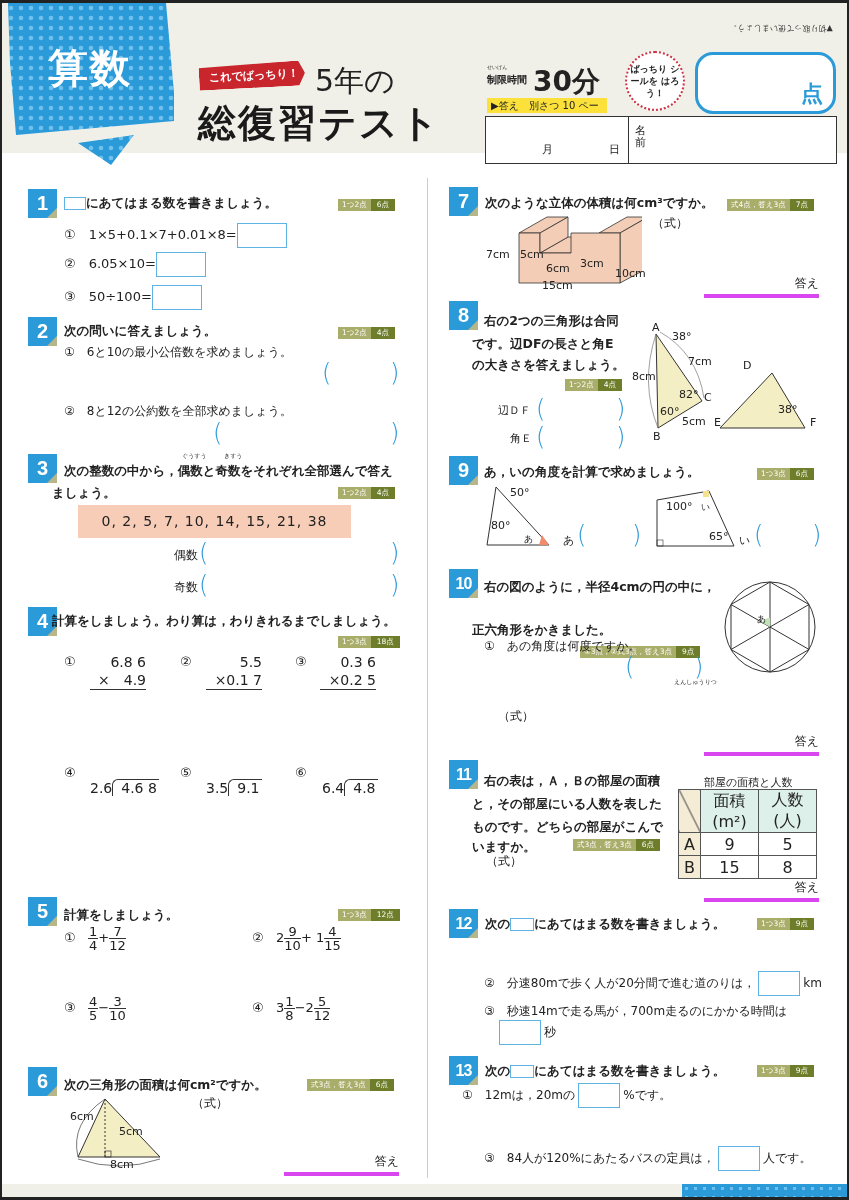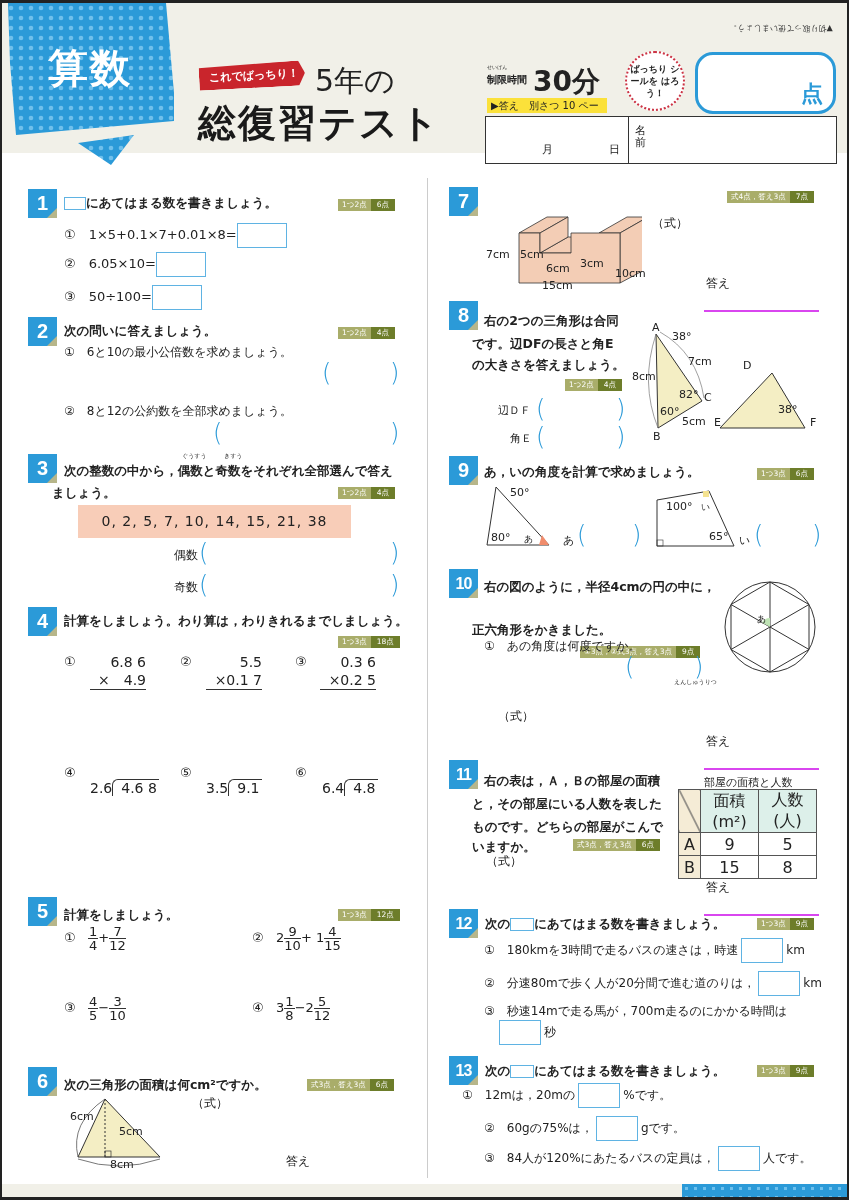--- a/index.html
+++ b/index.html
@@ -30,21 +30,21 @@
   .qnum { position: absolute; width: 29px; height: 29px; background: #2b9ad8; color: #fff; font-weight: bold; font-size: 20px; text-align: center; line-height: 29px; font-family: "Liberation Sans", sans-serif; }
   .qnum::after { content: ""; position: absolute; right: 0; bottom: 0; border-left: 10px solid transparent; border-bottom: 10px solid #b7b68a; }
   .qnum.two { font-size: 16px; letter-spacing: -1px; }
   .qtext { position: absolute; font-size: 12.5px; font-weight: bold; line-height: 20px; }
   .pts { position: absolute; height: 12px; display: flex; font-size: 7.5px; color: #fff; line-height: 12px; }
   .pts .a { background: #a9ad6a; padding: 0 4px; }
   .pts .b { background: #6d7d2a; padding: 0 6px; }
   .item { position: absolute; font-size: 13px; white-space: nowrap; }
   .box { display: inline-block; border: 1.5px solid #5fb3e3; vertical-align: middle; background: #fff; }
   .paren { position: absolute; font-size: 24px; color: #2b9ad8; font-weight: 300; }
-  .ans-line { position: absolute; width: 115px; border-bottom: 2px solid #d946ef; font-size: 12px; padding-bottom: 18px; padding-left: 2px; }
+  .ans-line { position: absolute; width: 115px; border-bottom: 4px solid #d946ef; font-size: 12px; padding-bottom: 2px; padding-left: 2px; text-align: right; }
   .calc { position: absolute; font-size: 14px; text-align: right; line-height: 18px; }
   .calc .under { border-bottom: 1.5px solid #333; }
   .div-prob { position: absolute; font-size: 14px; }
   .div-prob .dvd { border-top: 1.5px solid #333; border-left: 1.5px solid #333; border-top-left-radius: 6px; padding: 0 2px 0 8px; }
   .numlist { position: absolute; left: 76px; top: 502px; width: 273px; height: 33px; background: #f8cdb8; font-size: 14px; line-height: 33px; text-align: center; letter-spacing: 1px; }
   .frac { display: inline-block; vertical-align: middle; text-align: center; line-height: 13px; font-size: 13px; }
   .frac .num { display: block; border-bottom: 1px solid #333; padding: 0 1px; }
   .frac .den { display: block; }
   .room-table { position: absolute; left: 676px; top: 786px; border-collapse: collapse; font-size: 16px; }
   .room-table td { border: 1px solid #555; height: 23px; text-align: center; }
@@ -133,21 +133,21 @@
     </div>
   <div class="numlist">0, 2, 5, 7, 10, 14, 15, 21, 38</div>
   <div class="item" style="left:172px;top:544px;font-size:12px;">偶数</div>
   <div class="paren" style="left:197px;top:536px;">(</div>
   <div class="paren" style="left:388px;top:536px;">)</div>
   <div class="item" style="left:172px;top:576px;font-size:12px;">奇数</div>
   <div class="paren" style="left:197px;top:568px;">(</div>
   <div class="paren" style="left:388px;top:568px;">)</div>
 
   <div class="qnum" style="left:26px;top:604px;">4</div>
-  <div class="qtext" style="left:62px;top:608px;">計算をしましょう。わり算は，わりきれるまでしましょう。</div>
+  <div class="qtext" style="left:50px;top:608px;">計算をしましょう。わり算は，わりきれるまでしましょう。</div>
   <div class="pts" style="left:336px;top:633px;">
       <span class="a">1つ3点</span>
       <span class="b">18点</span>
     </div>
 
   <div class="item" style="left:62px;top:651px;">①</div>
   <div class="calc" style="left:88px;top:650px;width:56px;">
     <div>6.8 6</div>
     <div class="under">×　4.9</div>
   </div>
@@ -206,21 +206,22 @@
     <rect x="33" y="58" width="6" height="6" fill="none" stroke="#333" stroke-width="0.7"></rect>
     <path d="M6,64 Q-2,30 33,6" fill="none" stroke="#555" stroke-width="0.8"></path>
     <path d="M6,66 Q47,80 88,66" fill="none" stroke="#555" stroke-width="0.8"></path>
   </svg>
   <div class="item small" style="left:68px;top:1107px;">6cm</div>
   <div class="item small" style="left:117px;top:1122px;">5cm</div>
   <div class="item small" style="left:108px;top:1155px;">8cm</div>
   <div class="ans-line" style="left:282px;top:1150px;">答え</div>
 
   <div class="qnum" style="left:447px;top:184px;">7</div>
-  <div class="pts" style="left:725px;top:188px;border-radius:6px;">
+  <div class="qtext" style="left:483px;top:190px;">次のような立体の体積は何cm³ですか。</div>
+  <div class="pts" style="left:725px;top:196px;border-radius:6px;">
       <span class="a">式4点，答え3点</span>
       <span class="b">7点</span>
     </div>
   <div class="item" style="left:650px;top:212px;font-size:12px;">（式）</div>
   <svg class="fig" style="left:500px;top:210px;" width="140" height="80">
     <g fill="#f3cdb5" stroke="#333" stroke-width="0.8">
       <polygon points="17,20 45,4 66,4 38,20"></polygon>
       <polygon points="97,20 125,4 146,4 118,20"></polygon>
       <polygon points="38,40 66,24 97,24 69,40"></polygon>
       <polygon points="118,20 146,4 146,55 118,70"></polygon>
@@ -274,21 +275,21 @@
   <div class="qtext" style="left:482px;top:459px;">あ，いの角度を計算で求めましょう。</div>
   <div class="pts" style="left:755px;top:465px;">
       <span class="a">1つ3点</span>
       <span class="b">6点</span>
     </div>
   <svg class="fig" style="left:480px;top:480px;" width="70" height="65">
     <polygon points="14,4 67,62 5,62" fill="#fff" stroke="#333" stroke-width="1"></polygon>
     <path d="M57,62 L67,62 L60,52 Z" fill="#f08c6c"></path>
   </svg>
   <div class="item small" style="left:508px;top:483px;">50°</div>
-  <div class="item small" style="left:489px;top:528px;">80°</div>
+  <div class="item small" style="left:489px;top:516px;">80°</div>
   <div class="item small" style="left:522px;top:530px;font-size:9px;">あ</div>
   <div class="item small" style="left:561px;top:530px;">あ</div>
   <div class="paren" style="left:575px;top:518px;">(</div>
   <div class="paren" style="left:630px;top:518px;">)</div>
   <svg class="fig" style="left:650px;top:485px;" width="85" height="60">
     <polygon points="5,12 57,3 82,58 5,58" fill="#fff" stroke="#333" stroke-width="1"></polygon>
     <rect x="51" y="3" width="6" height="6" fill="#f4e290"></rect>
     <rect x="5" y="52" width="6" height="6" fill="none" stroke="#333" stroke-width="0.6"></rect>
   </svg>
   <div class="item small" style="left:664px;top:497px;">100°</div>
@@ -354,32 +355,30 @@
   <div class="ans-line" style="left:702px;top:876px;">答え</div>
 
   <div class="qnum two" style="left:447px;top:906px;">12</div>
   <div class="qtext" style="left:483px;top:911px;">
     <span>次の</span><span class="box" style="width:24px;height:13px;"></span><span>にあてはまる数を書きましょう。</span>
   </div>
   <div class="pts" style="left:755px;top:915px;">
       <span class="a">1つ3点</span>
       <span class="b">9点</span>
     </div>
-  <div class="item" style="left:482px;top:935px;font-size:12px;"><span>①　180kmを3時間で走るバスの速さは，時速</span><span class="box" style="width:42px;height:25px;margin:0 3px;"></span><span>km</span></div>
   <div class="item" style="left:482px;top:968px;font-size:12px;"><span>②　分速80mで歩く人が20分間で進む道のりは，</span><span class="box" style="width:42px;height:25px;margin:0 3px;"></span><span>km</span></div>
   <div class="item" style="left:482px;top:1000px;font-size:12px;">③　秒速14mで走る馬が，700m走るのにかかる時間は</div>
   <div class="item" style="left:497px;top:1017px;font-size:12px;"><span class="box" style="width:42px;height:25px;margin-right:3px;"></span><span>秒</span></div>
 
   <div class="qnum two" style="left:447px;top:1053px;">13</div>
   <div class="qtext" style="left:483px;top:1058px;">
     <span>次の</span><span class="box" style="width:24px;height:13px;"></span><span>にあてはまる数を書きましょう。</span>
   </div>
   <div class="pts" style="left:755px;top:1062px;">
       <span class="a">1つ3点</span>
       <span class="b">9点</span>
     </div>
   <div class="item" style="left:460px;top:1080px;font-size:12px;"><span>①　12mは，20mの</span><span class="box" style="width:42px;height:25px;margin:0 3px;"></span><span>%です。</span></div>
-  <div class="item" style="left:482px;top:1113px;font-size:12px;"><span>②　60gの75%は，</span><span class="box" style="width:42px;height:25px;margin:0 3px;"></span><span>gです。</span></div>
   <div class="item" style="left:482px;top:1143px;font-size:12px;"><span>③　84人が120%にあたるバスの定員は，</span><span class="box" style="width:42px;height:25px;margin:0 3px;"></span><span>人です。</span></div>
 
   <div class="footer-band"></div>
   <div class="footer-dots"></div>
 </div>
 
 </body></html>

